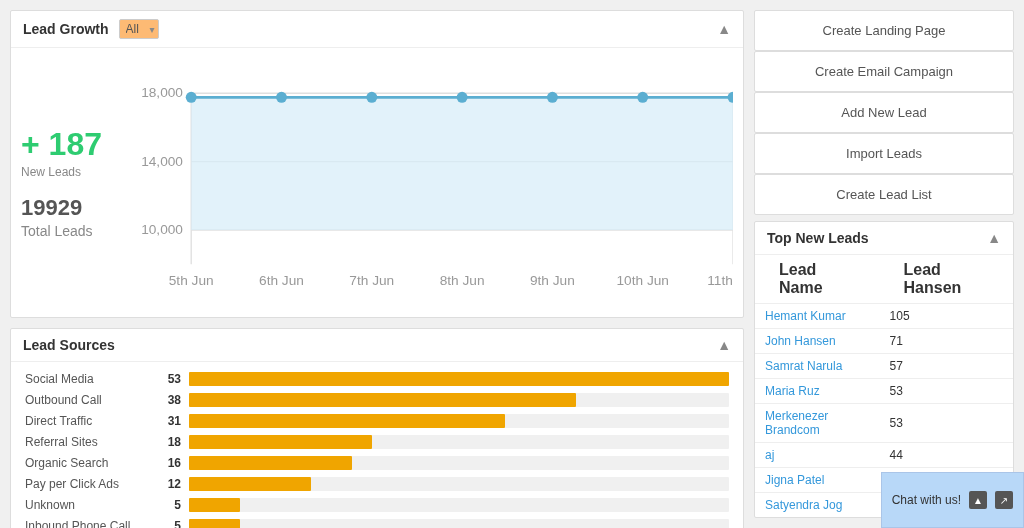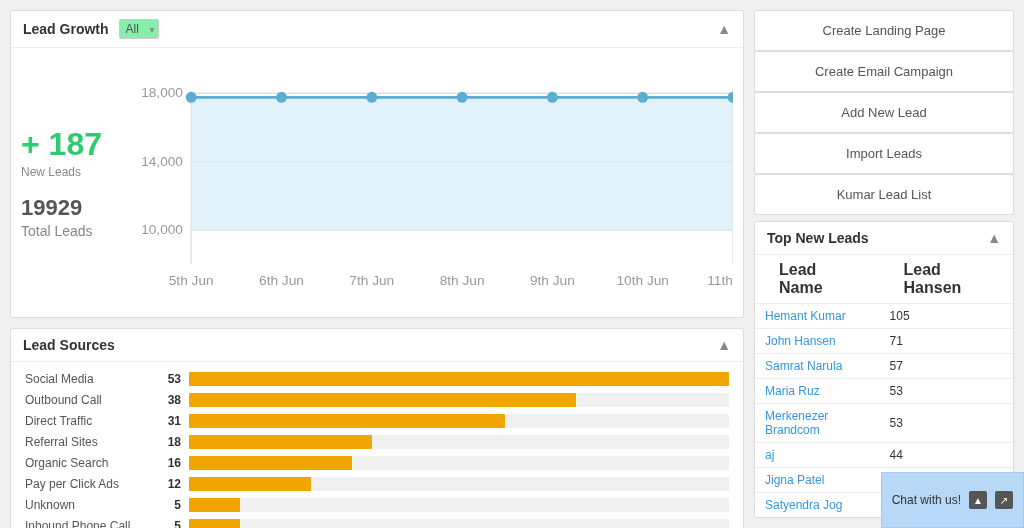--- a/index.html
+++ b/index.html
@@ -172,21 +172,21 @@
     }
     .lead-link {
       color: #3498db;
       text-decoration: none;
     }
     .lead-score {
       color: #333;
     }
     .dropdown-select {
       border: 1px solid #ccc;
-      background: #86efac;
+      background: #fdba74;
       padding: 2px 18px 2px 6px;
       font-size: 12px;
       color: #555;
       border-radius: 2px;
       appearance: none;
       cursor: pointer;
       position: relative;
     }
     .select-wrapper {
       position: relative;
@@ -378,21 +378,21 @@
     </div>
   </div>
 
   <div class="right-col">
 
     <div id="action-buttons-container">
         <button class="action-btn">Create Landing Page</button>
         <button class="action-btn">Create Email Campaign</button>
         <button class="action-btn">Add New Lead</button>
         <button class="action-btn">Import Leads</button>
-        <button class="action-btn">Kumar Lead List</button>
+        <button class="action-btn">Create Lead List</button>
       </div>
 
     <div class="panel top-leads-panel">
       <div class="panel-header">
         <span class="panel-header-title">Top New Leads</span>
         <button class="panel-collapse-btn">▲</button>
       </div>
       <div style="overflow:hidden;">
         <table class="top-leads-table">
           <thead>

